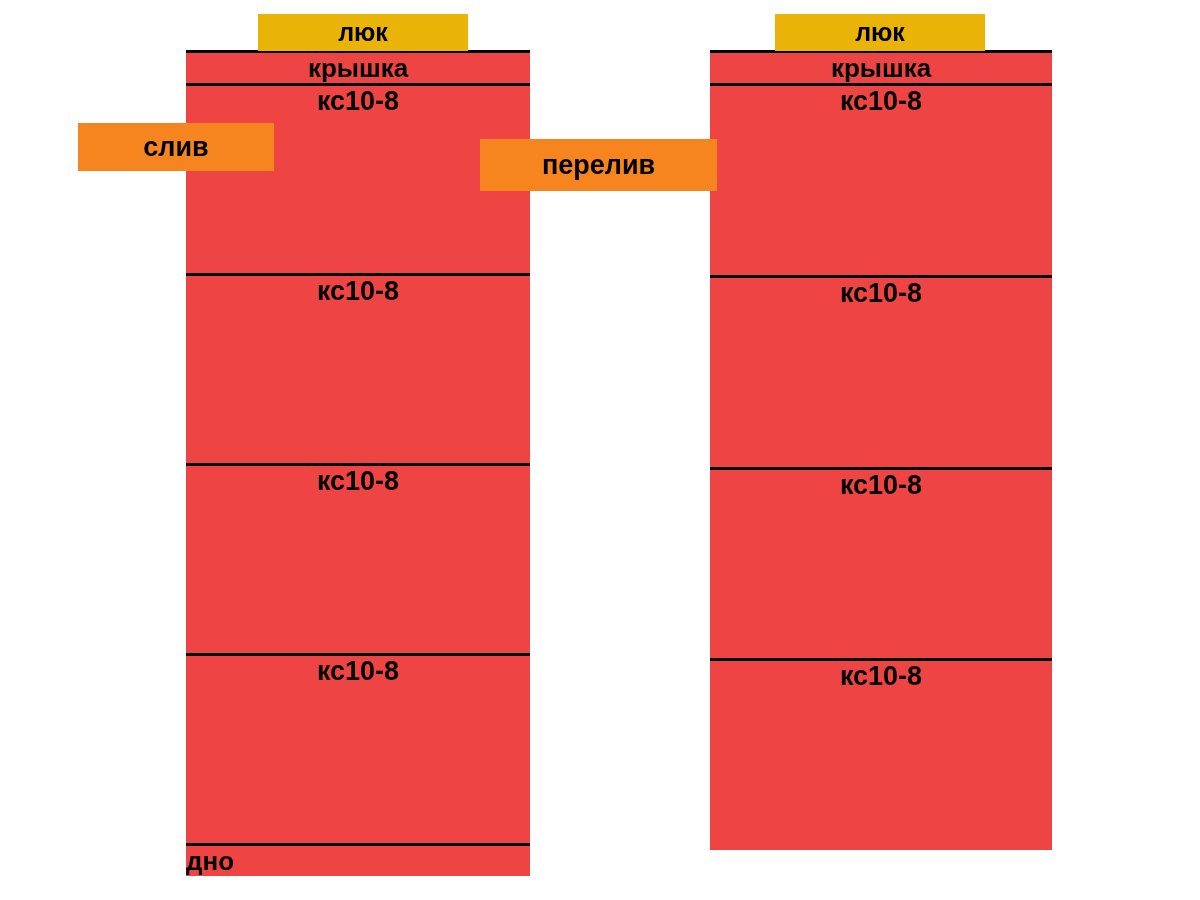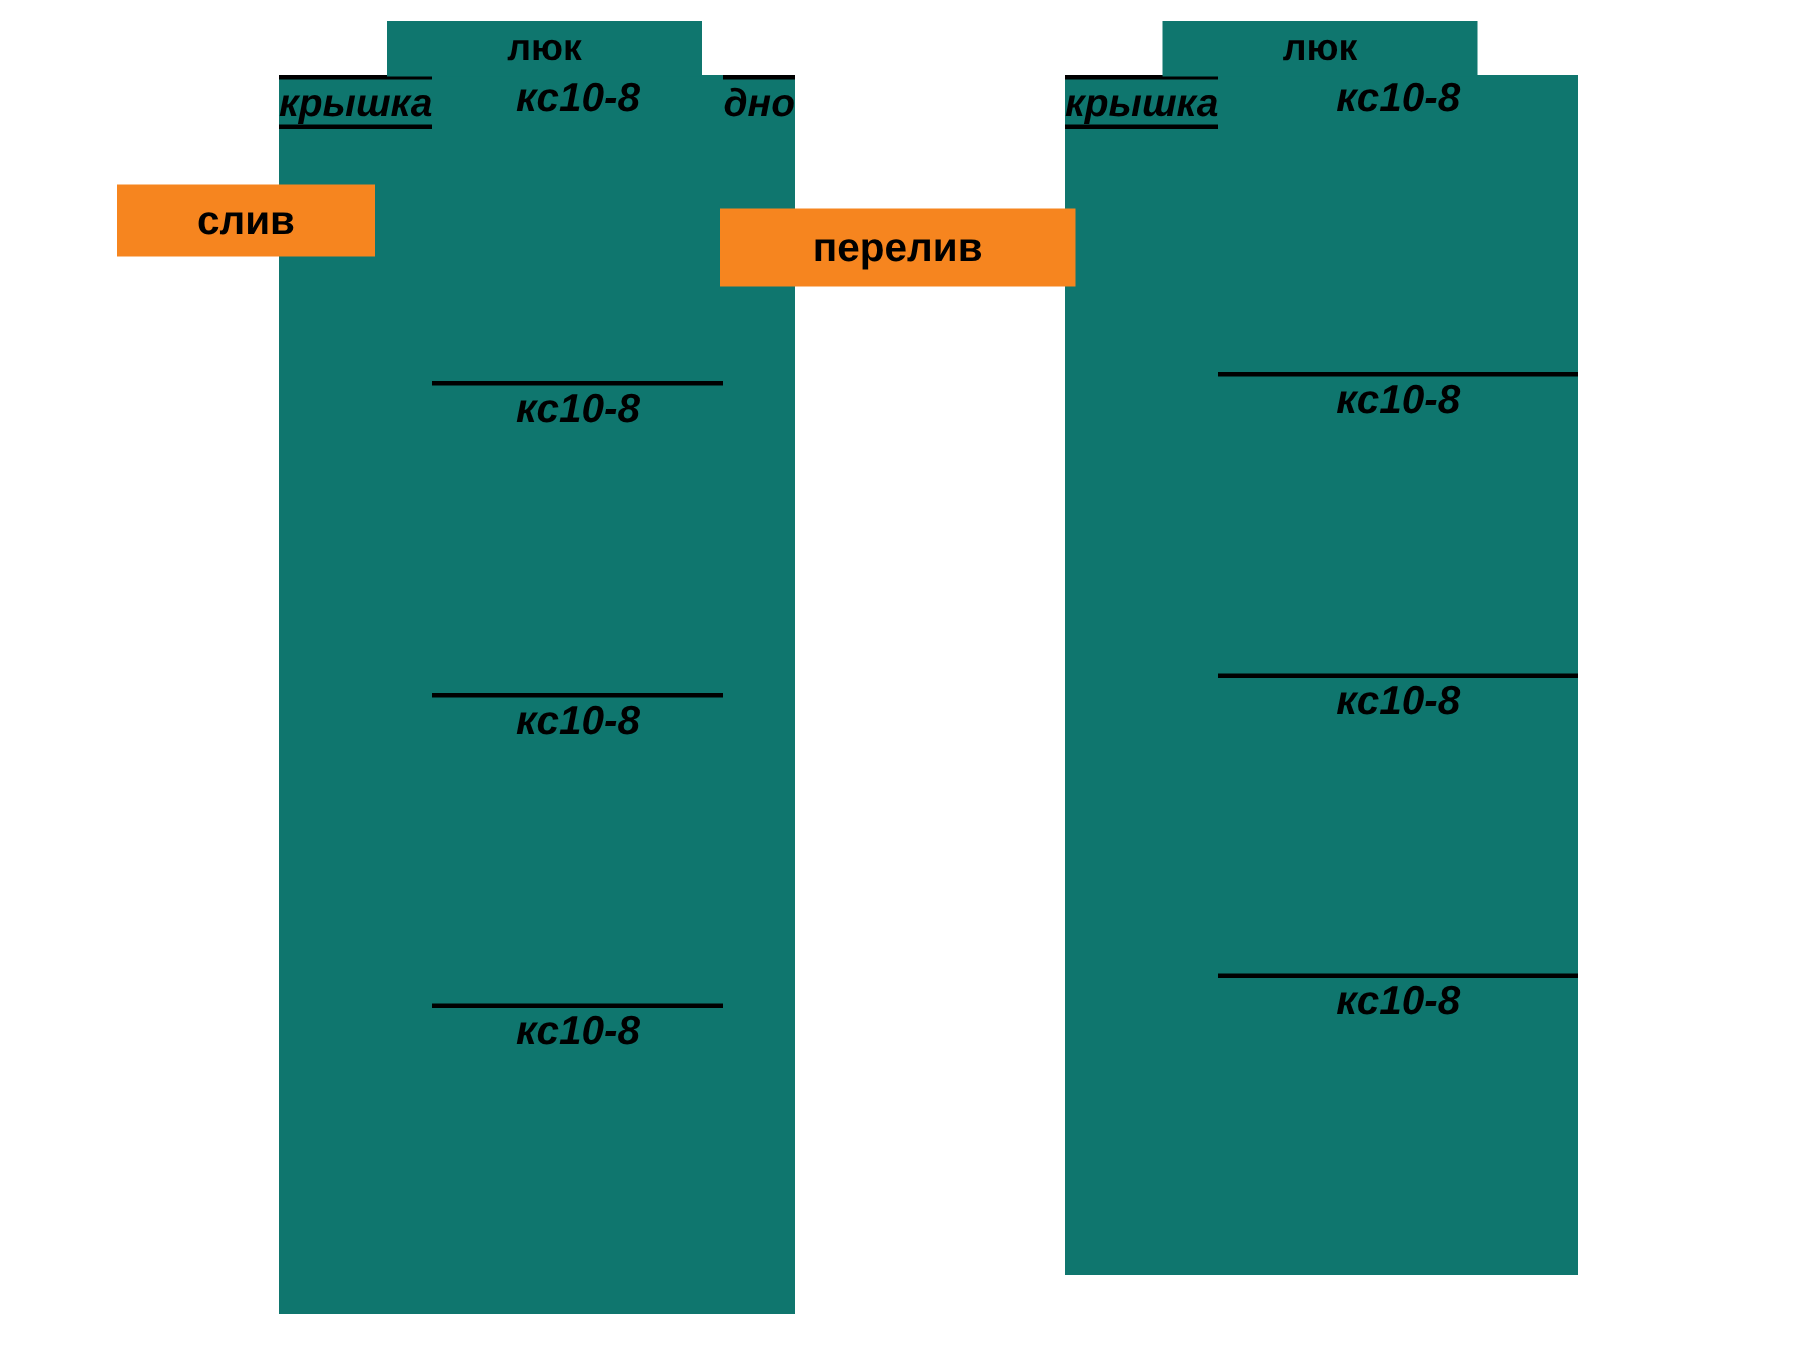--- a/index.html
+++ b/index.html
@@ -13,24 +13,24 @@
       background: #ffffff;
       font-family: "Liberation Sans", sans-serif;
       overflow: hidden;
     }
     .canvas {
       position: absolute;
       inset: 0;
     }
     .well {
       position: absolute;
-      background: #0f766e;
+      background: #ef4444;
       display: flex;
+      flex-direction: column;
       z-index: 1;
-      font-style: italic;
     }
     .cover-strip {
       height: 30px;
       border-top: 3px solid #000;
       border-bottom: 3px solid #000;
       display: flex;
       align-items: center;
       justify-content: center;
       font-weight: bold;
       font-size: 26px;
@@ -60,21 +60,21 @@
       flex: 0 0 auto;
       border-top: 3px solid #000;
       display: flex;
       align-items: center;
       font-weight: bold;
       font-size: 26px;
       color: #000;
     }
     .hatch {
       position: absolute;
-      background: #0f766e;
+      background: #eab308;
       display: flex;
       align-items: center;
       justify-content: center;
       font-weight: bold;
       font-size: 25px;
       color: #000;
       z-index: 2;
     }
     .pipe-label {
       position: absolute;
@@ -136,20 +136,20 @@
       </div>
       <div class="ring">
         <span>кс10-8</span>
       </div>
       <div class="ring">
         <span>кс10-8</span>
       </div>
     </div>
   </div>
 
-  <div class="pipe-label" style="left:78px; top:123px; width:172px; height:48px;">
+  <div class="pipe-label" style="left:78px; top:123px; width:196px; height:48px;">
     <span>слив</span>
   </div>
   <div class="pipe-label" style="left:480px; top:139px; width:237px; height:52px;">
     <span>перелив</span>
   </div>
 
 </div>
 
 </body></html>

